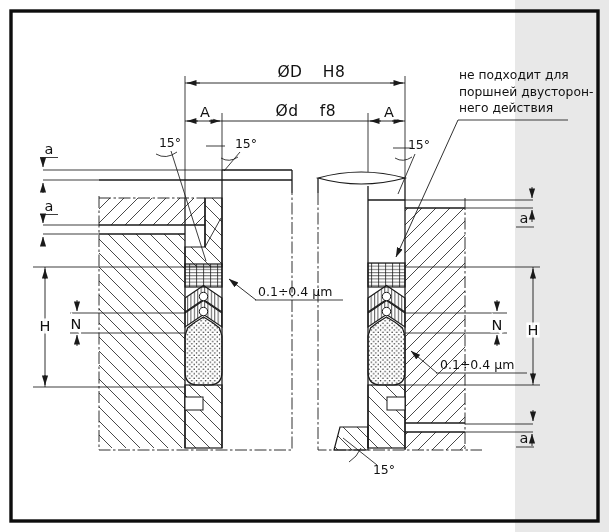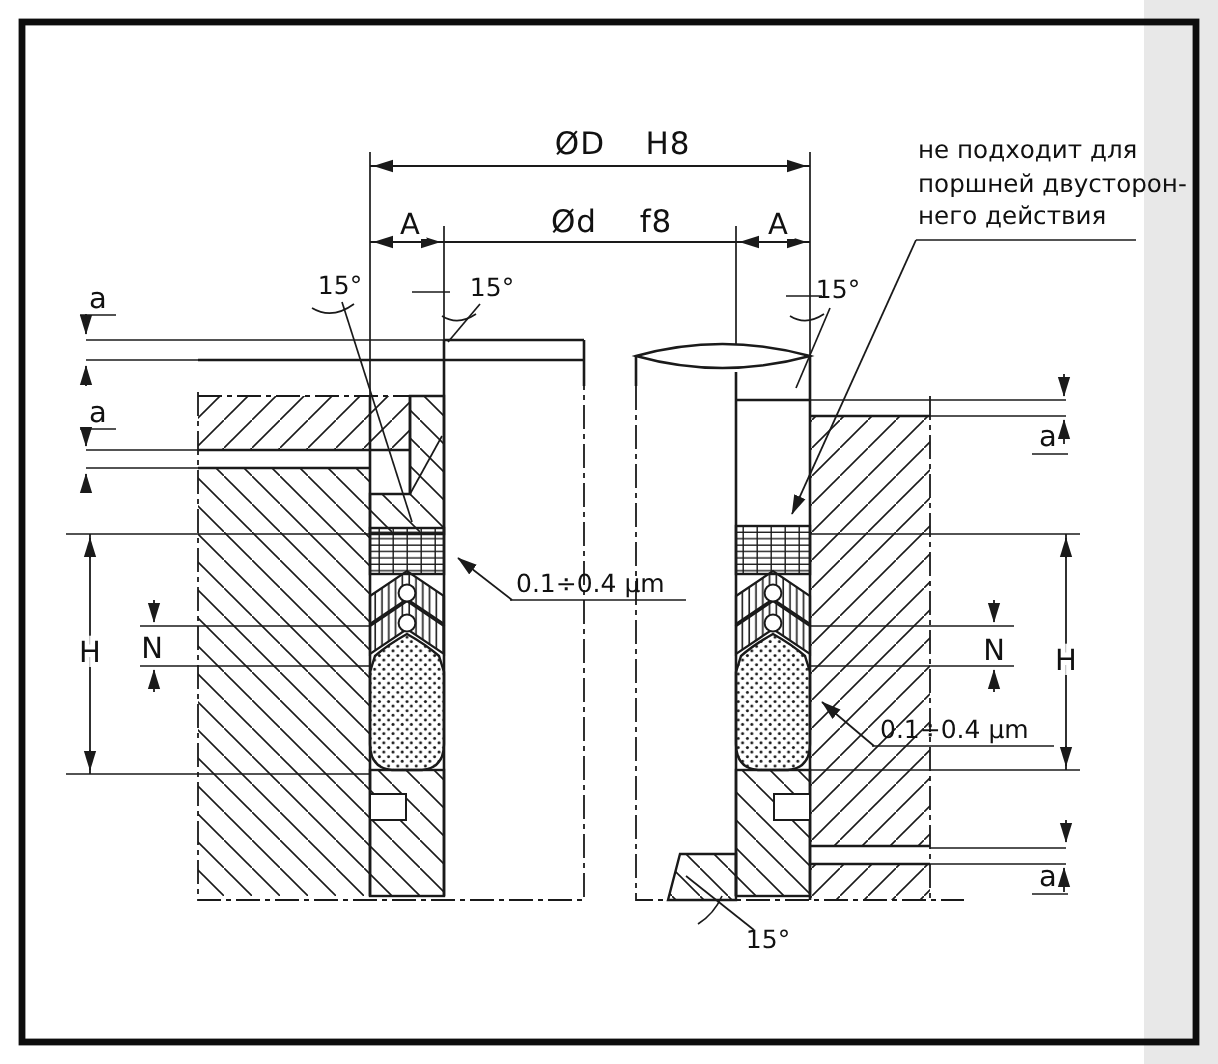--- a/index.html
+++ b/index.html
@@ -1,16 +1,16 @@
 <!DOCTYPE html>
 <html><head>
 <meta charset="utf-8">
 <style>
   html,body { margin:0; padding:0; background:#e8e8e8; }
-  .page { width:572px; height:532px; background:#ffffff; position:relative;
+  .page { width:515px; height:532px; background:#ffffff; position:relative;
           font-family:"DejaVu Sans", sans-serif; }
   svg { display:block; }
   
   .ln { stroke:#1a1a1a; stroke-width:1.3; fill:none; stroke-linecap:butt; }
   .tn { stroke:#1a1a1a; stroke-width:0.85; fill:none; }
   .al { stroke:#1a1a1a; stroke-width:0.9; fill:none; }
   .dd { stroke:#1a1a1a; stroke-width:0.9; fill:none; stroke-dasharray:12 2.5 2.5 2.5; }
   text { fill:#111; font-family:"DejaVu Sans", sans-serif; }
   .dimBig  { font-size:15.5px; letter-spacing:0.5px; }
   .dimMid  { font-size:14.5px; }

